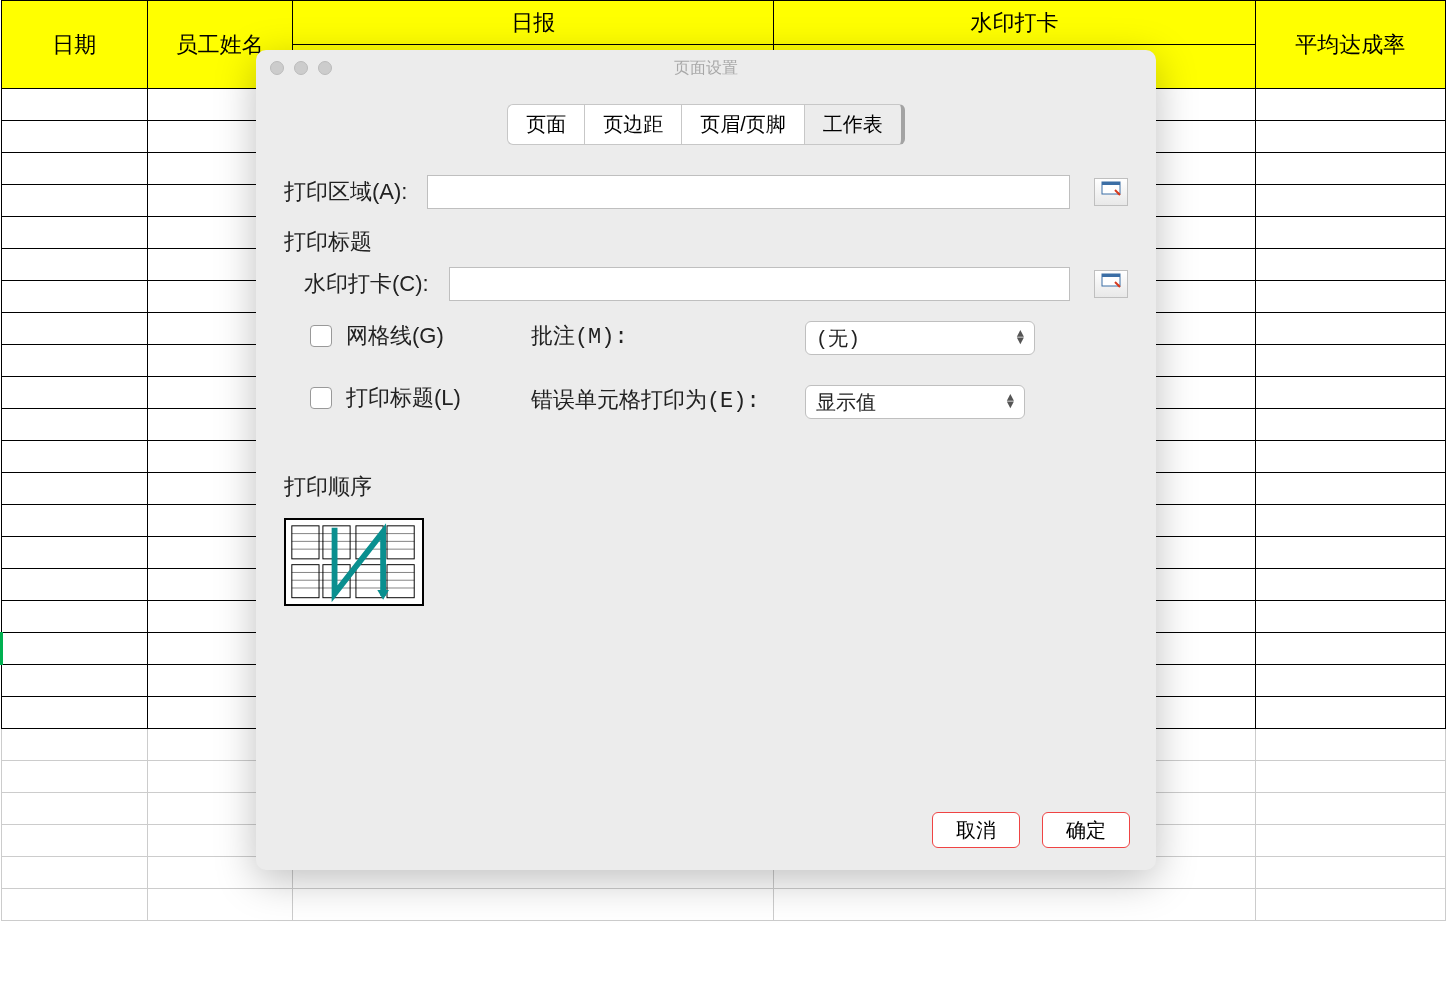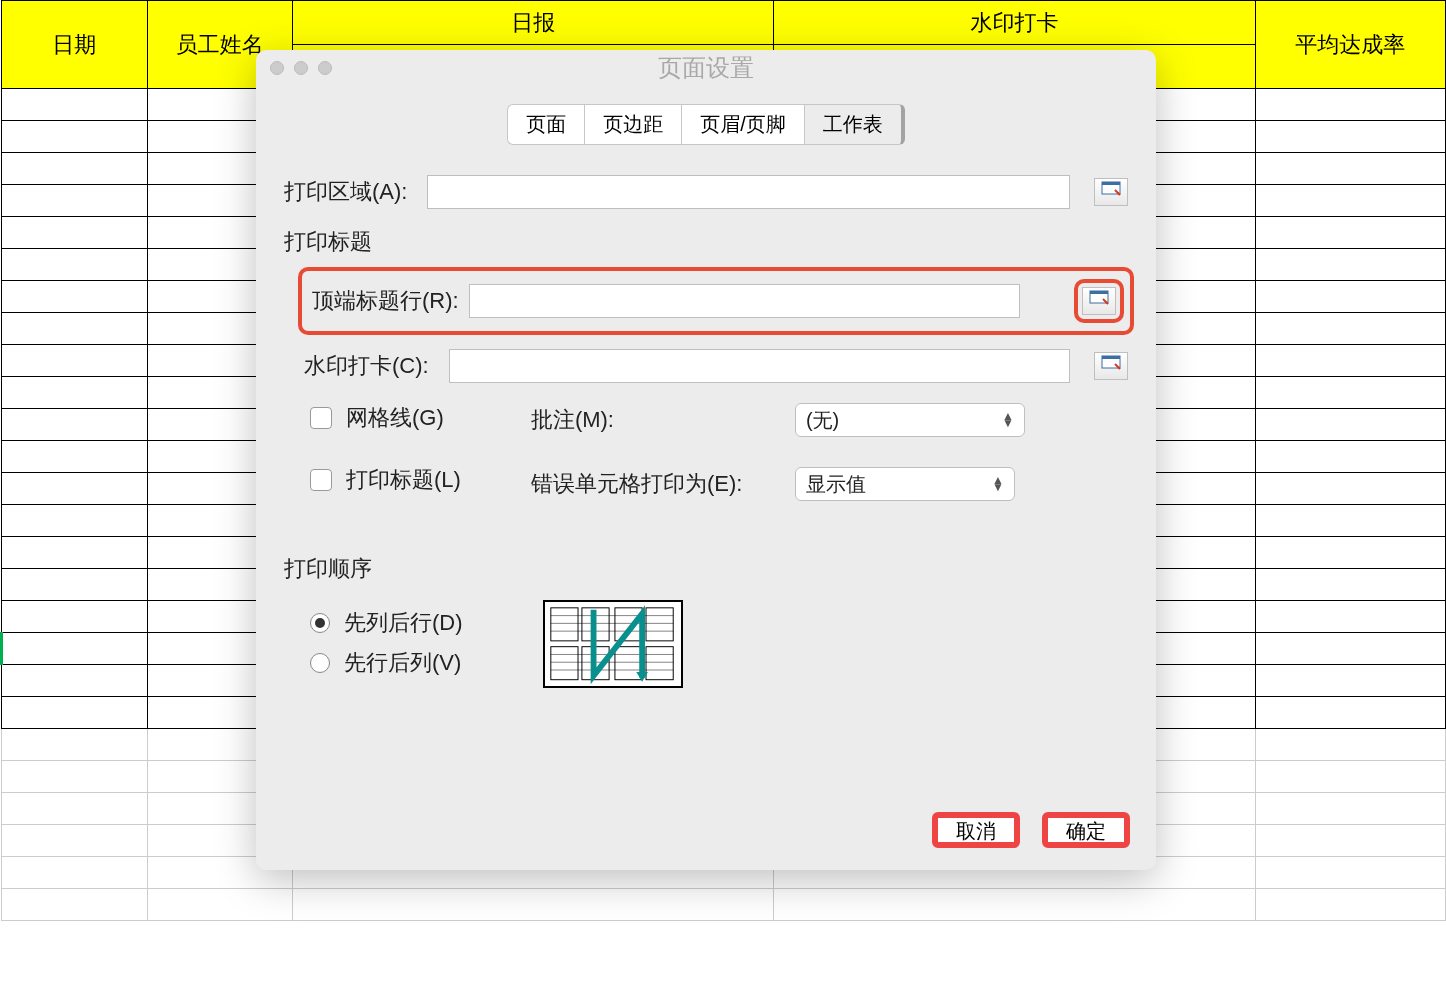--- a/index.html
+++ b/index.html
@@ -60,21 +60,21 @@
     width: 14px; height: 14px;
     border-radius: 50%;
     background: #ccc;
     border: 1px solid #bbb;
   }
   .titlebar .title {
     position: absolute;
     left: 0; right: 0;
     text-align: center;
     color: #a8a8a8;
-    font-size: 24px;
+    font-size: 16px;
     pointer-events: none;
   }
 
   .tabs {
     display: flex;
     justify-content: center;
     margin: 18px 0 30px 0;
   }
   .seg {
     display: flex;
@@ -150,21 +150,21 @@
     display: flex;
     gap: 70px;
     margin: 20px 0 0 26px;
   }
   .chk-list { display: flex; flex-direction: column; gap: 32px; }
   .chk { display: flex; align-items: center; gap: 14px; font-size: 22px; }
   .chk .box {
     width: 22px; height: 22px; border:1px solid #999; border-radius:4px; background:#fff;
   }
   .sel-list { display:flex; flex-direction:column; gap:30px; flex:1; }
-  .sel-row { display:flex; align-items:center; gap:24px; font-size:22px; }
+  .sel-row { display:flex; gap:34px; font-size:22px;font-family:Liberation Mono, monospace; }
   .sel-row .combo {
     flex: 0 0 230px;
     height: 34px;
     border: 1px solid #bfbfbf;
     border-radius: 6px;
     background: #fff;
     display:flex; align-items:center; justify-content:space-between;
     padding: 0 10px;
     font-size: 20px;
     cursor: pointer;
@@ -192,21 +192,21 @@
 
   .footer {
     display:flex;
     justify-content:flex-end;
     gap:22px;
     padding: 18px 26px 22px 0;
   }
   .btn {
     min-width: 88px;
     height: 36px;
-    border:6px solid #ef4444;
+    border:1px solid #ef4444;
     background:#fff;
     border-radius:6px;
     font-size:20px;
     cursor:pointer;
   }
 </style>
 </head>
 <body>
 
 <table class="sheet">
@@ -438,37 +438,20 @@
               <rect x="1" y="1" width="18" height="3" fill="#3b6ea5"></rect>
               <path d="M14 9 L19 14" stroke="#d63a1e" stroke-width="2"></path>
               <path d="M19 14 L16 13 L18 11 Z" fill="#d63a1e"></path>
             </svg>
         </span>
       </div>
     </div>
 
     <div class="section-title">打印标题</div>
 
-    <div class="highlight-row">
-      <span class="lbl">顶端标题行(R):</span>
-      <div class="gapfield"></div>
-      <div class="spacer"></div>
-      <div class="highlight-pick">
-        <div class="pick-btn" style="margin:0">
-          <span>
-            <svg viewBox="0 0 20 18">
-                <rect x="1" y="1" width="18" height="12" fill="#fff" stroke="#3b6ea5"></rect>
-                <rect x="1" y="1" width="18" height="3" fill="#3b6ea5"></rect>
-                <path d="M14 9 L19 14" stroke="#d63a1e" stroke-width="2"></path>
-                <path d="M19 14 L16 13 L18 11 Z" fill="#d63a1e"></path>
-              </svg>
-          </span>
-        </div>
-      </div>
-    </div>
 
     <div class="row indent">
       <span class="lbl">水印打卡(C):</span>
       <input type="text" value="" style="">
       <div class="pick-btn">
         <span>
           <svg viewBox="0 0 20 18">
               <rect x="1" y="1" width="18" height="12" fill="#fff" stroke="#3b6ea5"></rect>
               <rect x="1" y="1" width="18" height="3" fill="#3b6ea5"></rect>
               <path d="M14 9 L19 14" stroke="#d63a1e" stroke-width="2"></path>
@@ -504,30 +487,20 @@
             <span>显示值</span>
             <span class="arrows">▲<br>▼</span>
           </div>
         </div>
       </div>
     </div>
 
     <div class="order">
       <div class="section-title">打印顺序</div>
       <div class="order-row">
-        <div class="radios">
-          <div class="radio checked">
-            <div class="dot"></div>
-            <span>先列后行(D)</span>
-          </div>
-          <div class="radio">
-            <div class="dot"></div>
-            <span>先行后列(V)</span>
-          </div>
-        </div>
         <div class="order-ill">
           <svg viewBox="0 0 140 88">
             <g stroke="#000" stroke-width="1" fill="#fff">
               <rect x="6" y="6" width="28" height="34"></rect>
                 <rect x="38" y="6" width="28" height="34"></rect>
               <rect x="72" y="6" width="28" height="34"></rect>
                 <rect x="104" y="6" width="28" height="34"></rect>
               <rect x="6" y="46" width="28" height="34"></rect>
                 <rect x="38" y="46" width="28" height="34"></rect>
               <rect x="72" y="46" width="28" height="34"></rect>

